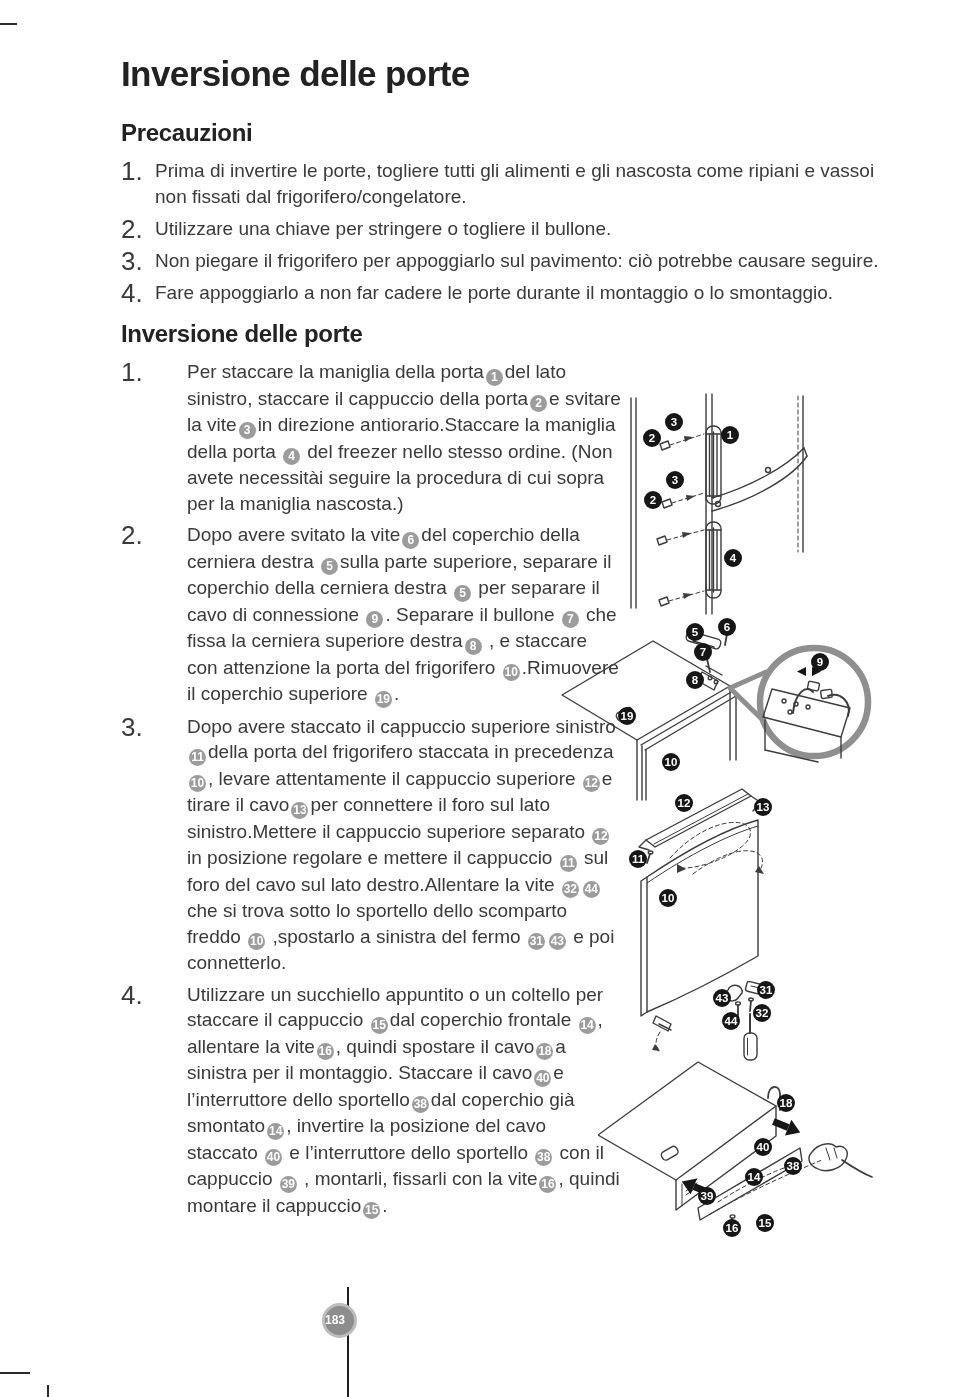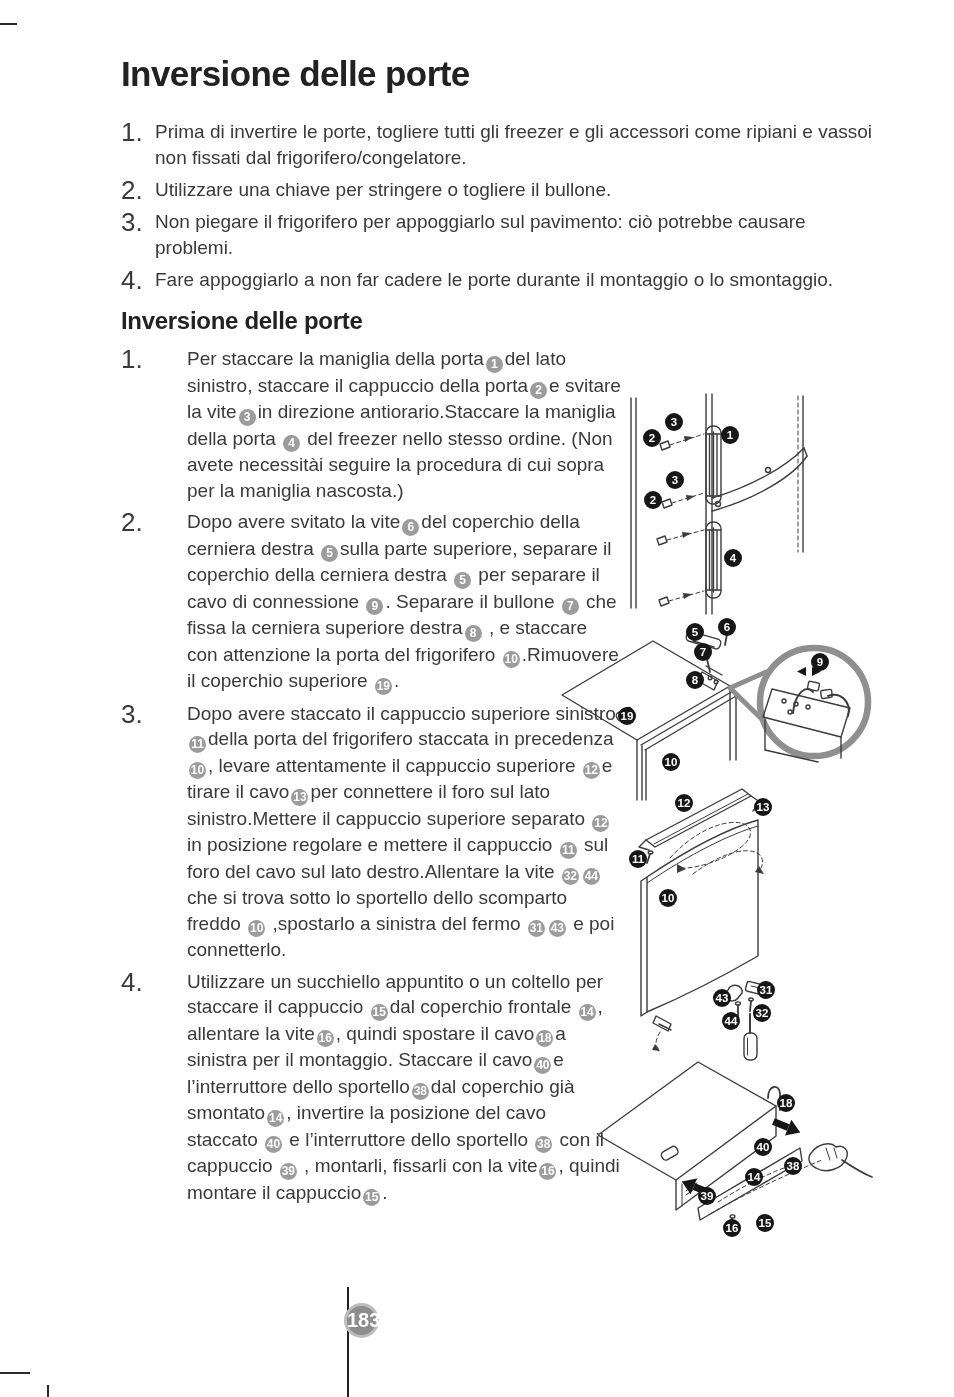--- a/index.html
+++ b/index.html
@@ -24,51 +24,52 @@
   }
   .diagram { position:absolute; }
   .diagram svg { display:block; }
   .dbadge {
     position:absolute; width:18px; height:18px; border-radius:50%;
     background:#161616; color:#fff; font-size:11.5px; font-weight:bold;
     line-height:18px; text-align:center; transform:translate(-50%,-50%);
   }
   .fold-line { position:absolute; left:347px; top:1287px; width:2px; height:110px; background:#1e1e1e; }
   .page-circle {
-    position:absolute; left:344px; top:1303px; width:35px; height:35px; border-radius:50%;
+    position:absolute; left:322px; top:1303px; width:35px; height:35px; border-radius:50%;
     background:#8d8d8d; border:3px solid #bcbcbc; box-sizing:border-box;
-    color:#fff; font-size:20px; font-weight:bold; text-align:right; line-height:29px;
+    color:#fff; font-size:12px; font-weight:bold; text-align:left; line-height:29px;
   }
   .crop { position:absolute; background:#2a2a2a; }
   .crop-tl { left:0; top:23px; width:17px; height:2px; }
   .crop-bl-h { left:0; top:1372px; width:30px; height:2px; }
   .crop-bl-v { left:47px; top:1385px; width:2px; height:12px; }
 </style>
 </head>
 <body>
 
 <div class="page">
 
   <div class="crop crop-tl"></div>
 
   <div class="content">
     <h1>Inversione delle porte</h1>
 
+    <h2>Precauzioni</h2>
     <ol class="doclist" id="precautions-list">
         <li>
           <span class="oln">1.</span>
-          <span class="olt">Prima di invertire le porte, togliere tutti gli freezer e gli accessori come ripiani e vassoi non fissati dal frigorifero/congelatore.</span>
+          <span class="olt">Prima di invertire le porte, togliere tutti gli alimenti e gli nascosta come ripiani e vassoi non fissati dal frigorifero/congelatore.</span>
         </li>
         <li>
           <span class="oln">2.</span>
           <span class="olt">Utilizzare una chiave per stringere o togliere il bullone.</span>
         </li>
         <li>
           <span class="oln">3.</span>
-          <span class="olt">Non piegare il frigorifero per appoggiarlo sul pavimento: ciò potrebbe causare problemi.</span>
+          <span class="olt">Non piegare il frigorifero per appoggiarlo sul pavimento: ciò potrebbe causare seguire.</span>
         </li>
         <li>
           <span class="oln">4.</span>
           <span class="olt">Fare appoggiarlo a non far cadere le porte durante il montaggio o lo smontaggio.</span>
         </li>
       </ol>
 
     <h2>Inversione delle porte</h2>
     <ol class="doclist" id="steps-list">
         <li>

